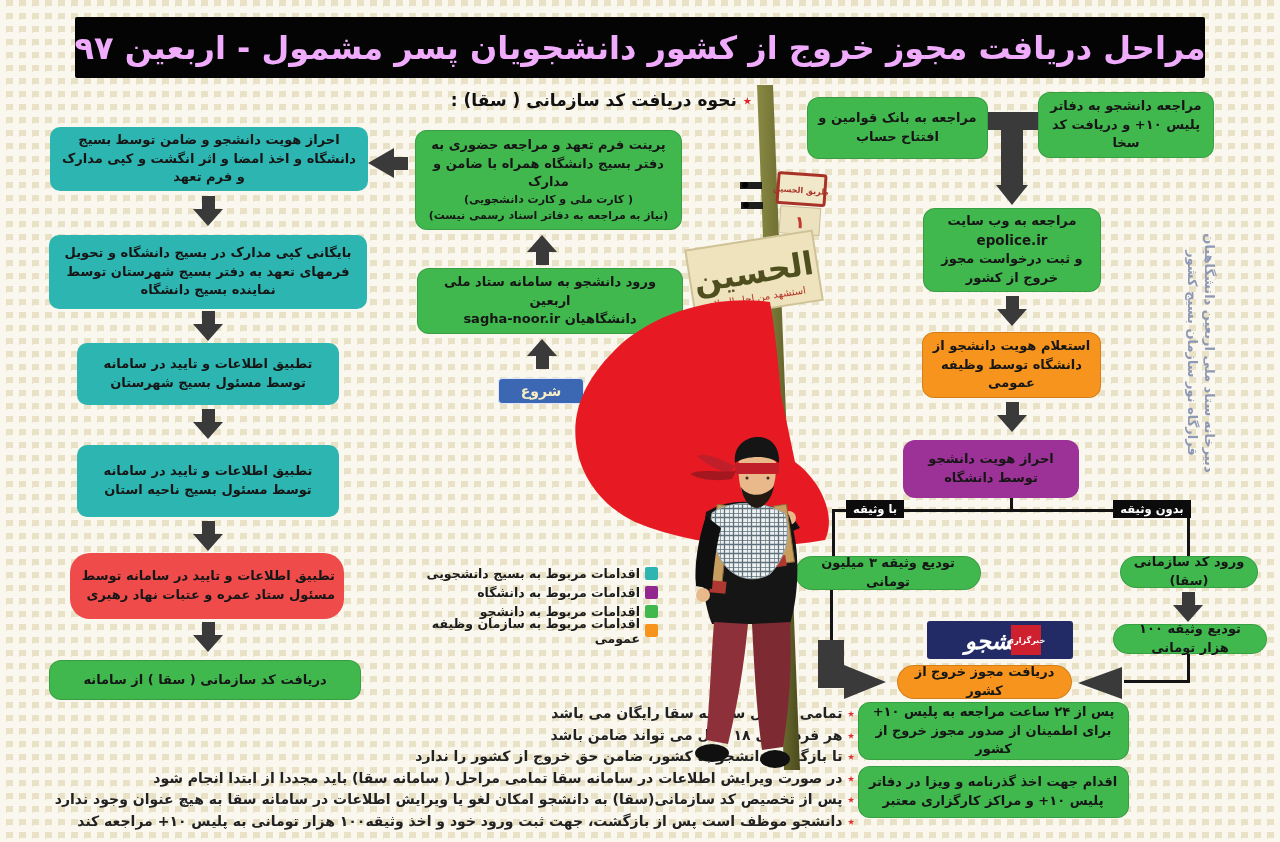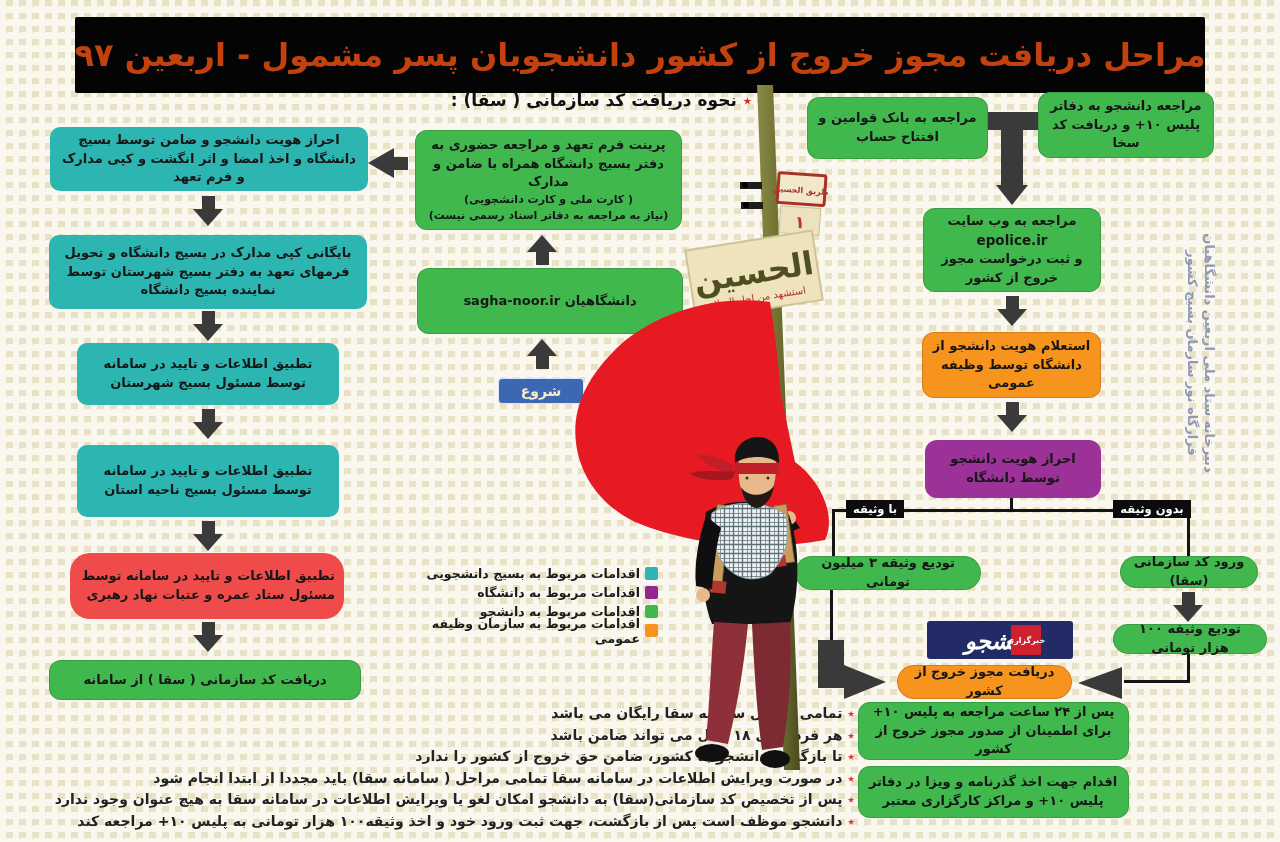--- a/index.html
+++ b/index.html
@@ -16,21 +16,21 @@
     text-align:center;direction:rtl;font-weight:bold;color:#161616;
     padding:4px 9px;box-sizing:border-box;line-height:1.45;font-size:13px;
   }
   .teal{background:#2db5b2;border-radius:10px;}
   .green{background:#40b84e;border-radius:12px;border:1px solid rgba(0,0,0,.14);}
   .orange{background:#f6941e;border-radius:12px;border:1px solid rgba(0,0,0,.14);}
   .purple{background:#9c3197;border-radius:12px;}
   .redbox{background:#ee4b4a;border-radius:20px;text-align:right;}
   .pill{border-radius:17px;}
   .title{
-    position:absolute;left:75px;top:17px;width:1130px;height:76px;background:#040404;color:#c2410c;
+    position:absolute;left:75px;top:17px;width:1130px;height:61px;background:#040404;color:#f0abfc;
     display:flex;align-items:center;justify-content:center;direction:rtl;
     font-size:32px;font-weight:bold;white-space:nowrap;border-radius:2px;
   }
   
   .ad,.au{position:absolute;display:flex;flex-direction:column;align-items:center;}
   .ad .s,.au .s{width:13px;height:13px;background:#3a3a3a;}
   .ad .h{width:0;height:0;border:solid transparent;border-width:17px 15px 0 15px;border-top-color:#3a3a3a;}
   .au .h{width:0;height:0;border:solid transparent;border-width:0 15px 17px 15px;border-bottom-color:#3a3a3a;}
   .al{position:absolute;display:flex;flex-direction:row;align-items:center;}
   .al .h{width:0;height:0;border:solid transparent;border-width:15px 26px 15px 0;border-right-color:#3a3a3a;}
@@ -123,20 +123,21 @@
 <div class="box green" style="left:415px;top:130px;width:267px;height:100px;">
   <span>پرینت فرم تعهد و مراجعه حضوری به دفتر بسیج دانشگاه همراه با ضامن و مدارک</span>
   <span class="sub1">( کارت ملی و کارت دانشجویی)</span>
   <span class="sub1">(نیاز به مراجعه به دفاتر اسناد رسمی نیست)</span>
 </div>
 <div class="au" style="left:527px;top:235px;">
     <div class="h"></div>
     <div class="s"></div>
   </div>
 <div class="box green" style="left:417px;top:268px;width:266px;height:66px;">
+  <span>ورود دانشجو به سامانه ستاد ملی اربعین</span>
   <span>دانشگاهیان sagha-noor.ir</span>
 </div>
 <div class="au" style="left:527px;top:339px;">
     <div class="h"></div>
     <div class="s"></div>
   </div>
 <div class="startbtn">شروع</div>
 
 <div class="box green" style="left:1038px;top:92px;width:176px;height:66px;">مراجعه دانشجو به دفاتر پلیس ۱۰+ و دریافت کد سخا</div>
 <div class="box green" style="left:807px;top:97px;width:181px;height:62px;">مراجعه به بانک قوامین و افتتاح حساب</div>
@@ -151,21 +152,21 @@
 </div>
 <div class="ad" style="left:997px;top:296px;">
     <div class="s"></div>
     <div class="h"></div>
   </div>
 <div class="box orange" style="left:922px;top:332px;width:179px;height:66px;">استعلام هویت دانشجو از دانشگاه توسط وظیفه عمومی</div>
 <div class="ad" style="left:997px;top:402px;">
     <div class="s"></div>
     <div class="h"></div>
   </div>
-<div class="box purple" style="left:925px;top:440px;width:176px;height:58px;">احراز هویت دانشجو توسط دانشگاه</div>
+<div class="box purple" style="left:903px;top:440px;width:176px;height:58px;">احراز هویت دانشجو توسط دانشگاه</div>
 
 <div class="ln" style="left:1010px;top:498px;width:3px;height:13px;"></div>
 <div class="ln" style="left:832px;top:509px;width:358px;height:3px;"></div>
 <div class="ln" style="left:832px;top:511px;width:3px;height:46px;"></div>
 <div class="ln" style="left:1187px;top:511px;width:3px;height:46px;"></div>
 <div class="blabel" style="left:846px;top:500px;width:58px;height:18px;">با وثیقه</div>
 <div class="blabel" style="left:1113px;top:500px;width:78px;height:18px;">بدون وثیقه</div>
 
 <div class="box green pill" style="left:795px;top:556px;width:186px;height:34px;">تودیع وثیقه ۳ میلیون تومانی</div>
 <div class="ln" style="left:830px;top:590px;width:3px;height:52px;"></div>

